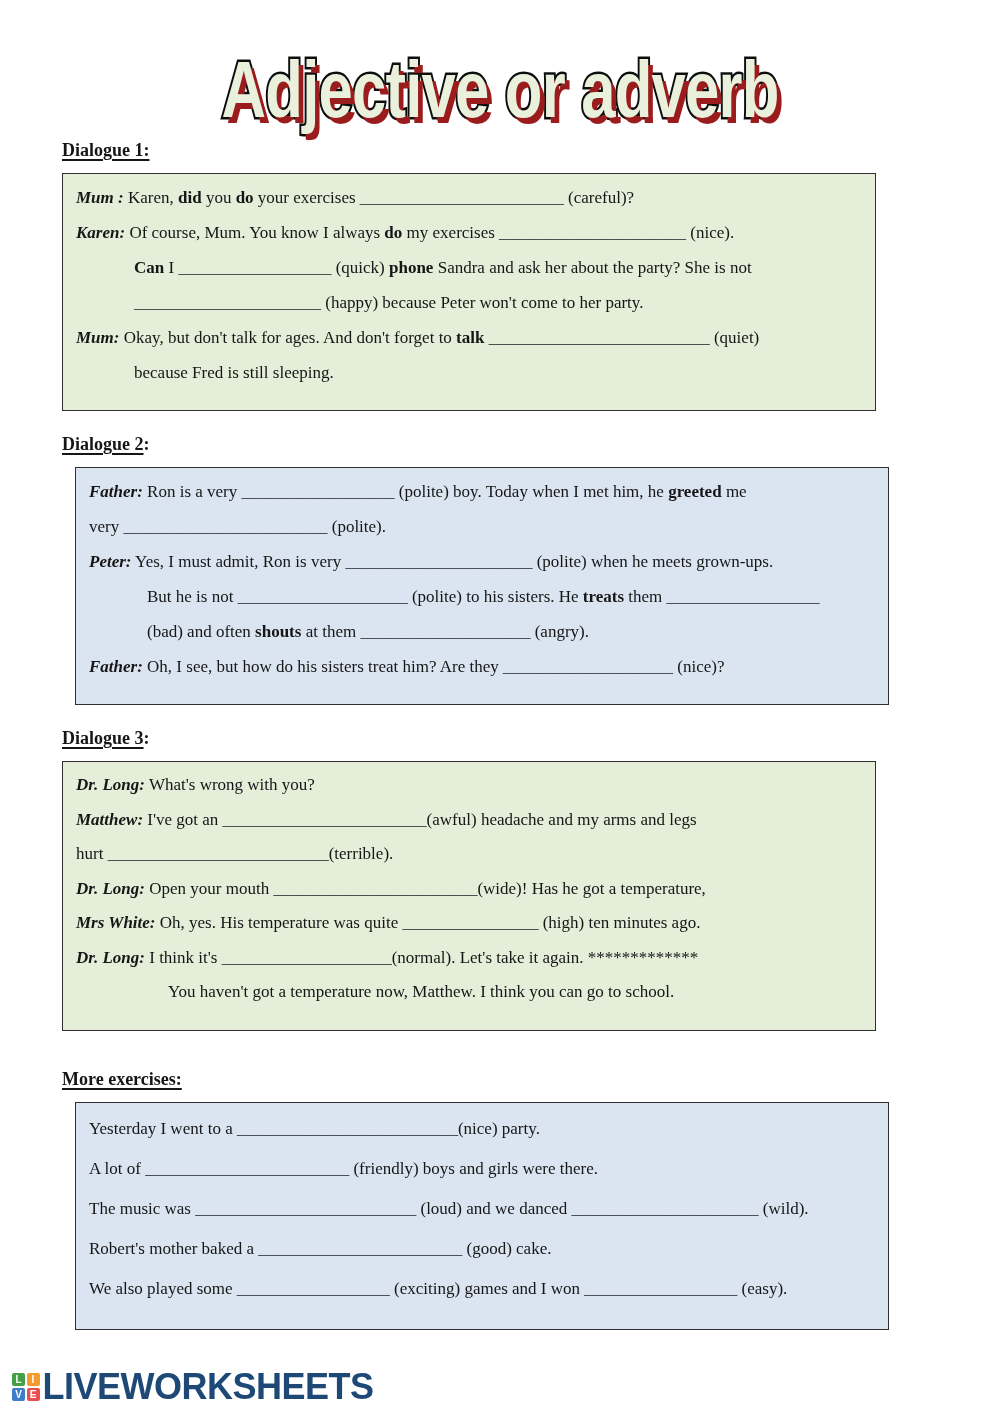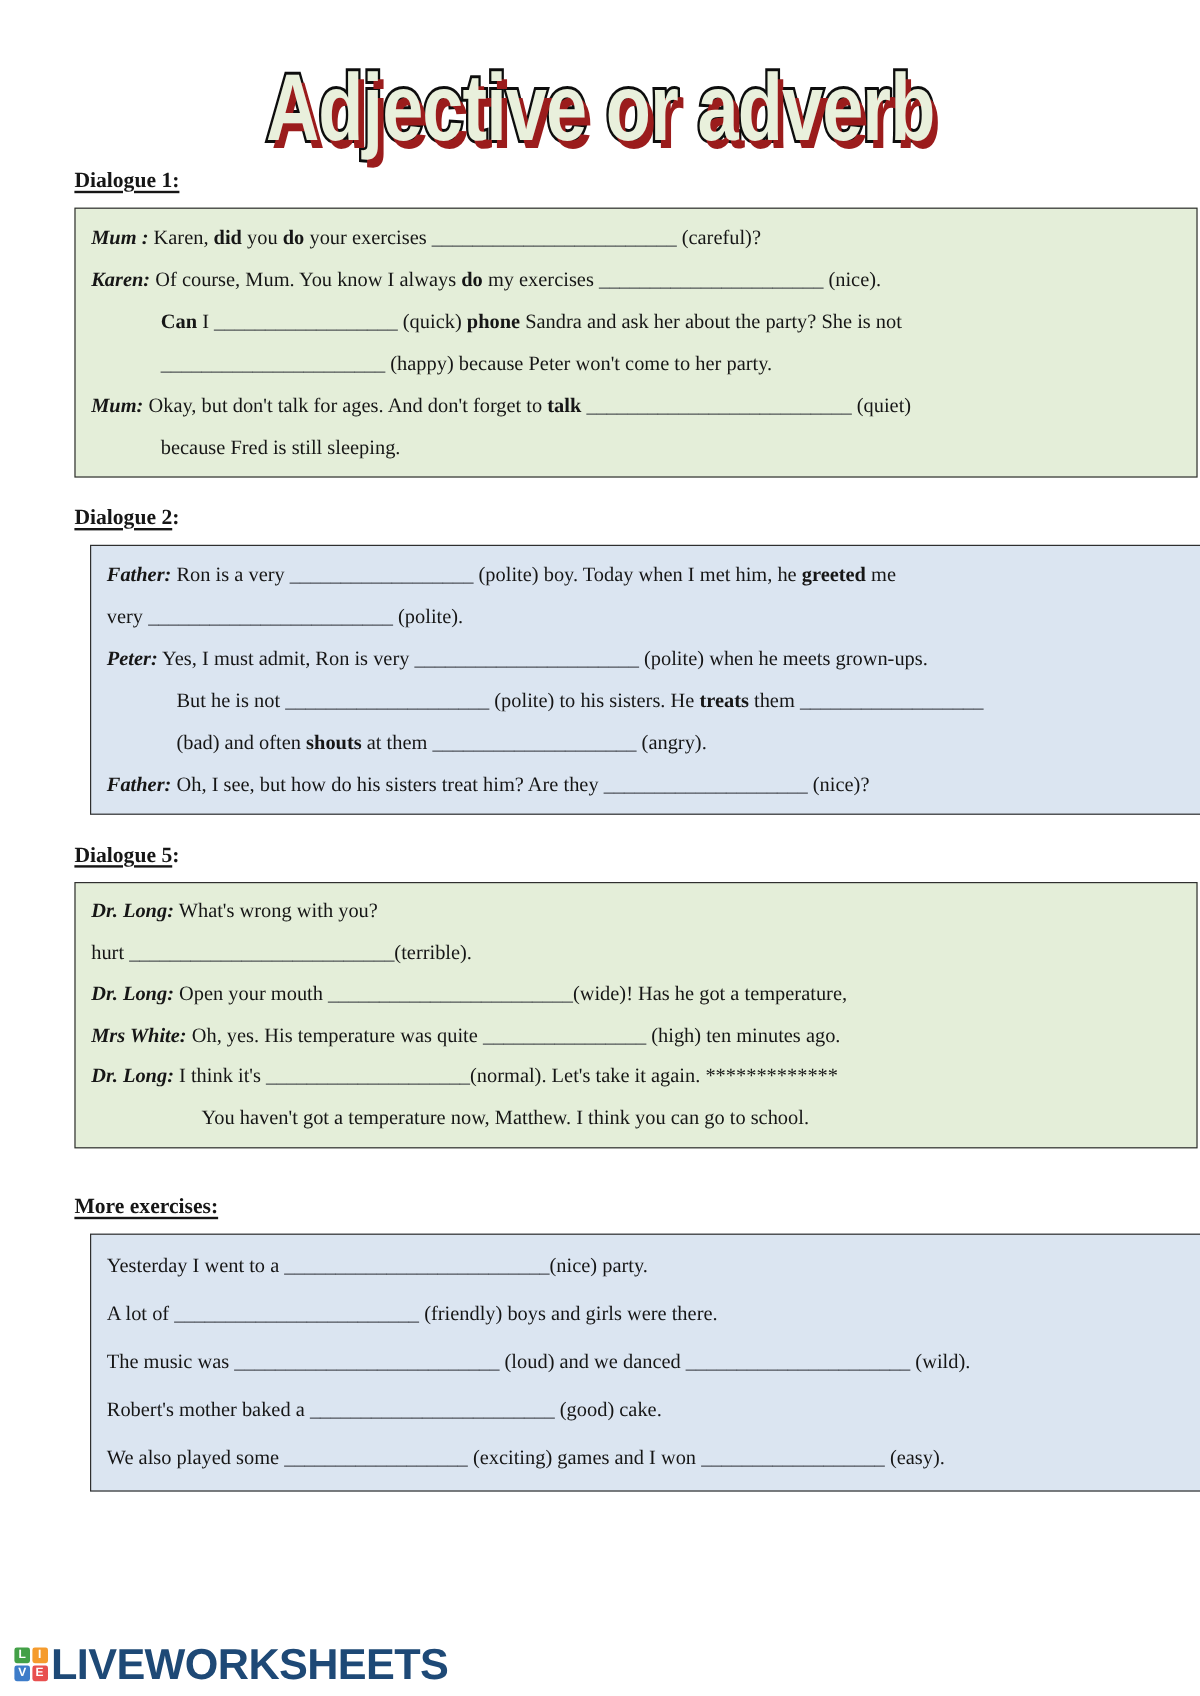--- a/index.html
+++ b/index.html
@@ -37,22 +37,22 @@
     font-weight:bold;
     margin:23px 0 12px;
   }
   .sec-heading .u { text-decoration:underline; text-decoration-thickness:1.5px; text-underline-offset:3px; }
   .section:nth-of-type(1) .sec-heading { margin-top:2px; }
   .section:nth-of-type(4) .sec-heading { margin-top:38px; }
 
   
   .box {
     border:1.5px solid #2f2f2f;
-    padding:6px 13px 7px;
-    width:936px;
+    padding:6px 13px 20px;
+    width:814px;
   }
   .box.green { background:#e4eed9; }
   .box.blue  { background:#dbe5f1;margin-left:13px; }
 
   .line {
     font-size:17px;
     line-height:35px;
     white-space:nowrap;
   }
   .section:nth-of-type(3) .line { line-height:34.5px; }
@@ -119,23 +119,24 @@
         <div class="box blue">
           <div class="line ind0"><span class="bi">Father:</span><span> Ron is a very </span><span class="blank">__________________</span><span> (polite) boy. Today when I met him, he </span><span class="b">greeted</span><span> me</span></div>
           <div class="line ind0"><span>very </span><span class="blank">________________________</span><span> (polite).</span></div>
           <div class="line ind0"><span class="bi">Peter:</span><span> Yes, I must admit, Ron is very </span><span class="blank">______________________</span><span> (polite) when he meets grown-ups.</span></div>
           <div class="line ind1"><span>But he is not </span><span class="blank">____________________</span><span> (polite) to his sisters. He </span><span class="b">treats</span><span> them </span><span class="blank">__________________</span></div>
           <div class="line ind1"><span>(bad) and often </span><span class="b">shouts</span><span> at them </span><span class="blank">____________________</span><span> (angry).</span></div>
           <div class="line ind0"><span class="bi">Father:</span><span> Oh, I see, but how do his sisters treat him? Are they </span><span class="blank">____________________</span><span> (nice)?</span></div>
         </div>
       </div>
       <div class="section">
-        <div class="sec-heading"><span class="u">Dialogue 5</span><span>:</span></div>
+        <div class="sec-heading"><span class="u">Dialogue 3</span><span>:</span></div>
         <div class="box green">
           <div class="line ind0"><span class="bi">Dr. Long:</span><span> What's wrong with you?</span></div>
+          <div class="line ind0"><span class="bi">Matthew:</span><span> I've got an </span><span class="blank">________________________</span><span>(awful) headache and my arms and legs</span></div>
           <div class="line ind0"><span>hurt </span><span class="blank">__________________________</span><span>(terrible).</span></div>
           <div class="line ind0"><span class="bi">Dr. Long:</span><span> Open your mouth </span><span class="blank">________________________</span><span>(wide)! Has he got a temperature,</span></div>
           <div class="line ind0"><span class="bi">Mrs White:</span><span> Oh, yes. His temperature was quite </span><span class="blank">________________</span><span> (high) ten minutes ago.</span></div>
           <div class="line ind0"><span class="bi">Dr. Long:</span><span> I think it's </span><span class="blank">____________________</span><span>(normal). Let's take it again. *************</span></div>
           <div class="line ind2"><span>You haven't got a temperature now, Matthew. I think you can go to school.</span></div>
         </div>
       </div>
       <div class="section">
         <div class="sec-heading"><span class="u">More exercises:</span></div>
         <div class="box blue">

